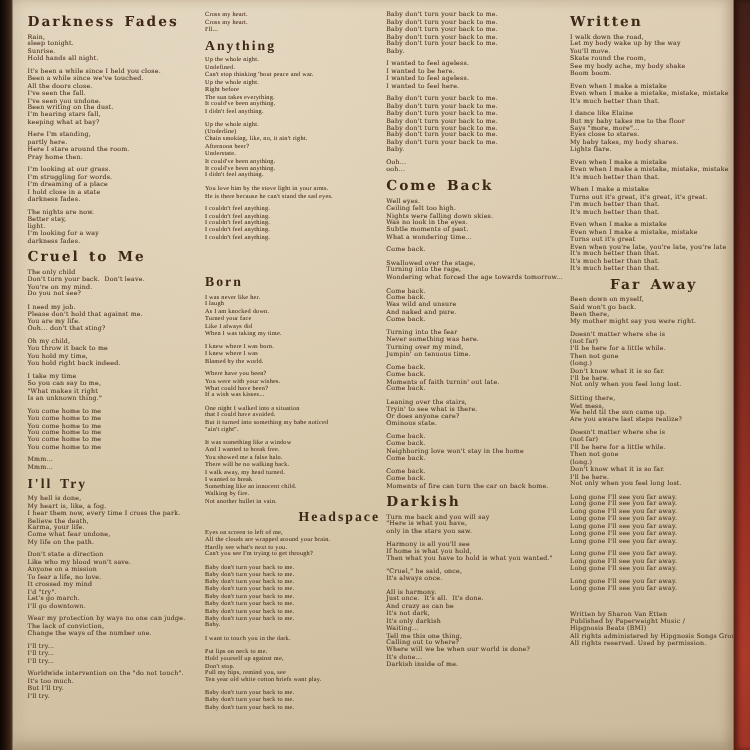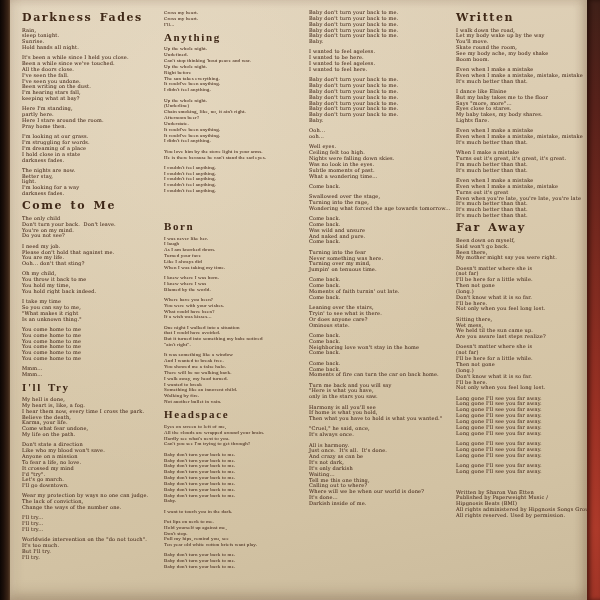--- a/index.html
+++ b/index.html
@@ -84,21 +84,21 @@
           </div>
           <div class="stanza">
             <div class="line">The nights are now.</div>
             <div class="line">Better stay,</div>
             <div class="line">light.</div>
             <div class="line">I'm looking for a way</div>
             <div class="line">darkness fades.</div>
           </div>
         </div>
         <div class="section">
-          <h2 class="song-title" style="color: rgb(63, 40, 23);">Come to Me</h2>
+          <h2 class="song-title" style="color: rgb(63, 40, 23);">Cruel to Me</h2>
           <div class="stanza">
             <div class="line">The only child</div>
             <div class="line">Don't turn your back.  Don't leave.</div>
             <div class="line">You're on my mind.</div>
             <div class="line">Do you not see?</div>
           </div>
           <div class="stanza">
             <div class="line">I need my job.</div>
             <div class="line">Please don't hold that against me.</div>
             <div class="line">You are my life.</div>
@@ -243,21 +243,21 @@
             <div class="line">You showed me a false halo.</div>
             <div class="line">There will be no walking back.</div>
             <div class="line">I walk away, my head turned.</div>
             <div class="line">I wanted to break</div>
             <div class="line">Something like an innocent child.</div>
             <div class="line">Walking by fire.</div>
             <div class="line">Not another bullet in vain.</div>
           </div>
         </div>
         <div class="section">
-          <h2 class="song-title" style="color: rgb(63, 40, 23);">Headspace</h2>
+          <h2 class="song-title" style="color: rgb(63, 40, 23); text-align: right;">Headspace</h2>
           <div class="stanza">
             <div class="line">Eyes on screen to left of me,</div>
             <div class="line">All the clouds are wrapped around your brain.</div>
             <div class="line">Hardly see what's next to you.</div>
             <div class="line">Can't you see I'm trying to get through?</div>
           </div>
           <div class="stanza">
             <div class="line">Baby don't turn your back to me.</div>
             <div class="line">Baby don't turn your back to me.</div>
             <div class="line">Baby don't turn your back to me.</div>
@@ -310,20 +310,21 @@
             <div class="line">Baby don't turn your back to me.</div>
             <div class="line">Baby don't turn your back to me.</div>
             <div class="line">Baby.</div>
           </div>
           <div class="stanza">
             <div class="line">Ooh...</div>
             <div class="line">ooh...</div>
           </div>
         </div>
         <div class="section">
+          <h2 class="song-title" style="color: rgb(63, 40, 23);">Come Back</h2>
           <div class="stanza">
             <div class="line">Well eyes.</div>
             <div class="line">Ceiling felt too high.</div>
             <div class="line">Nights were falling down skies.</div>
             <div class="line">Was no look in the eyes.</div>
             <div class="line">Subtle moments of past.</div>
             <div class="line">What a wondering time...</div>
           </div>
           <div class="stanza">
             <div class="line">Come back.</div>
@@ -364,20 +365,21 @@
             <div class="line">Neighboring love won't stay in the home</div>
             <div class="line">Come back.</div>
           </div>
           <div class="stanza">
             <div class="line">Come back.</div>
             <div class="line">Come back.</div>
             <div class="line">Moments of fire can turn the car on back home.</div>
           </div>
         </div>
         <div class="section">
+          <h2 class="song-title" style="color: rgb(63, 40, 23);">Darkish</h2>
           <div class="stanza">
             <div class="line">Turn me back and you will say</div>
             <div class="line">"Here is what you have,</div>
             <div class="line">only in the stars you saw.</div>
           </div>
           <div class="stanza">
             <div class="line">Harmony is all you'll see</div>
             <div class="line">If home is what you hold,</div>
             <div class="line">Then what you have to hold is what you wanted."</div>
           </div>
@@ -439,21 +441,21 @@
             <div class="line">Even when I make a mistake</div>
             <div class="line">Even when I make a mistake, mistake</div>
             <div class="line">Turns out it's great</div>
             <div class="line">Even when you're late, you're late, you're late</div>
             <div class="line">It's much better than that.</div>
             <div class="line">It's much better than that.</div>
             <div class="line">It's much better than that.</div>
           </div>
         </div>
         <div class="section">
-          <h2 class="song-title" style="color: rgb(63, 40, 23);">Far Away</h2>
+          <h2 class="song-title" style="color: rgb(63, 40, 23); margin-left: 32px;">Far Away</h2>
           <div class="stanza">
             <div class="line">Been down on myself,</div>
             <div class="line">Said won't go back.</div>
             <div class="line">Been there,</div>
             <div class="line">My mother might say you were right.</div>
           </div>
           <div class="stanza">
             <div class="line">Doesn't matter where she is</div>
             <div class="line">(not far)</div>
             <div class="line">I'll be here for a little while.</div>

